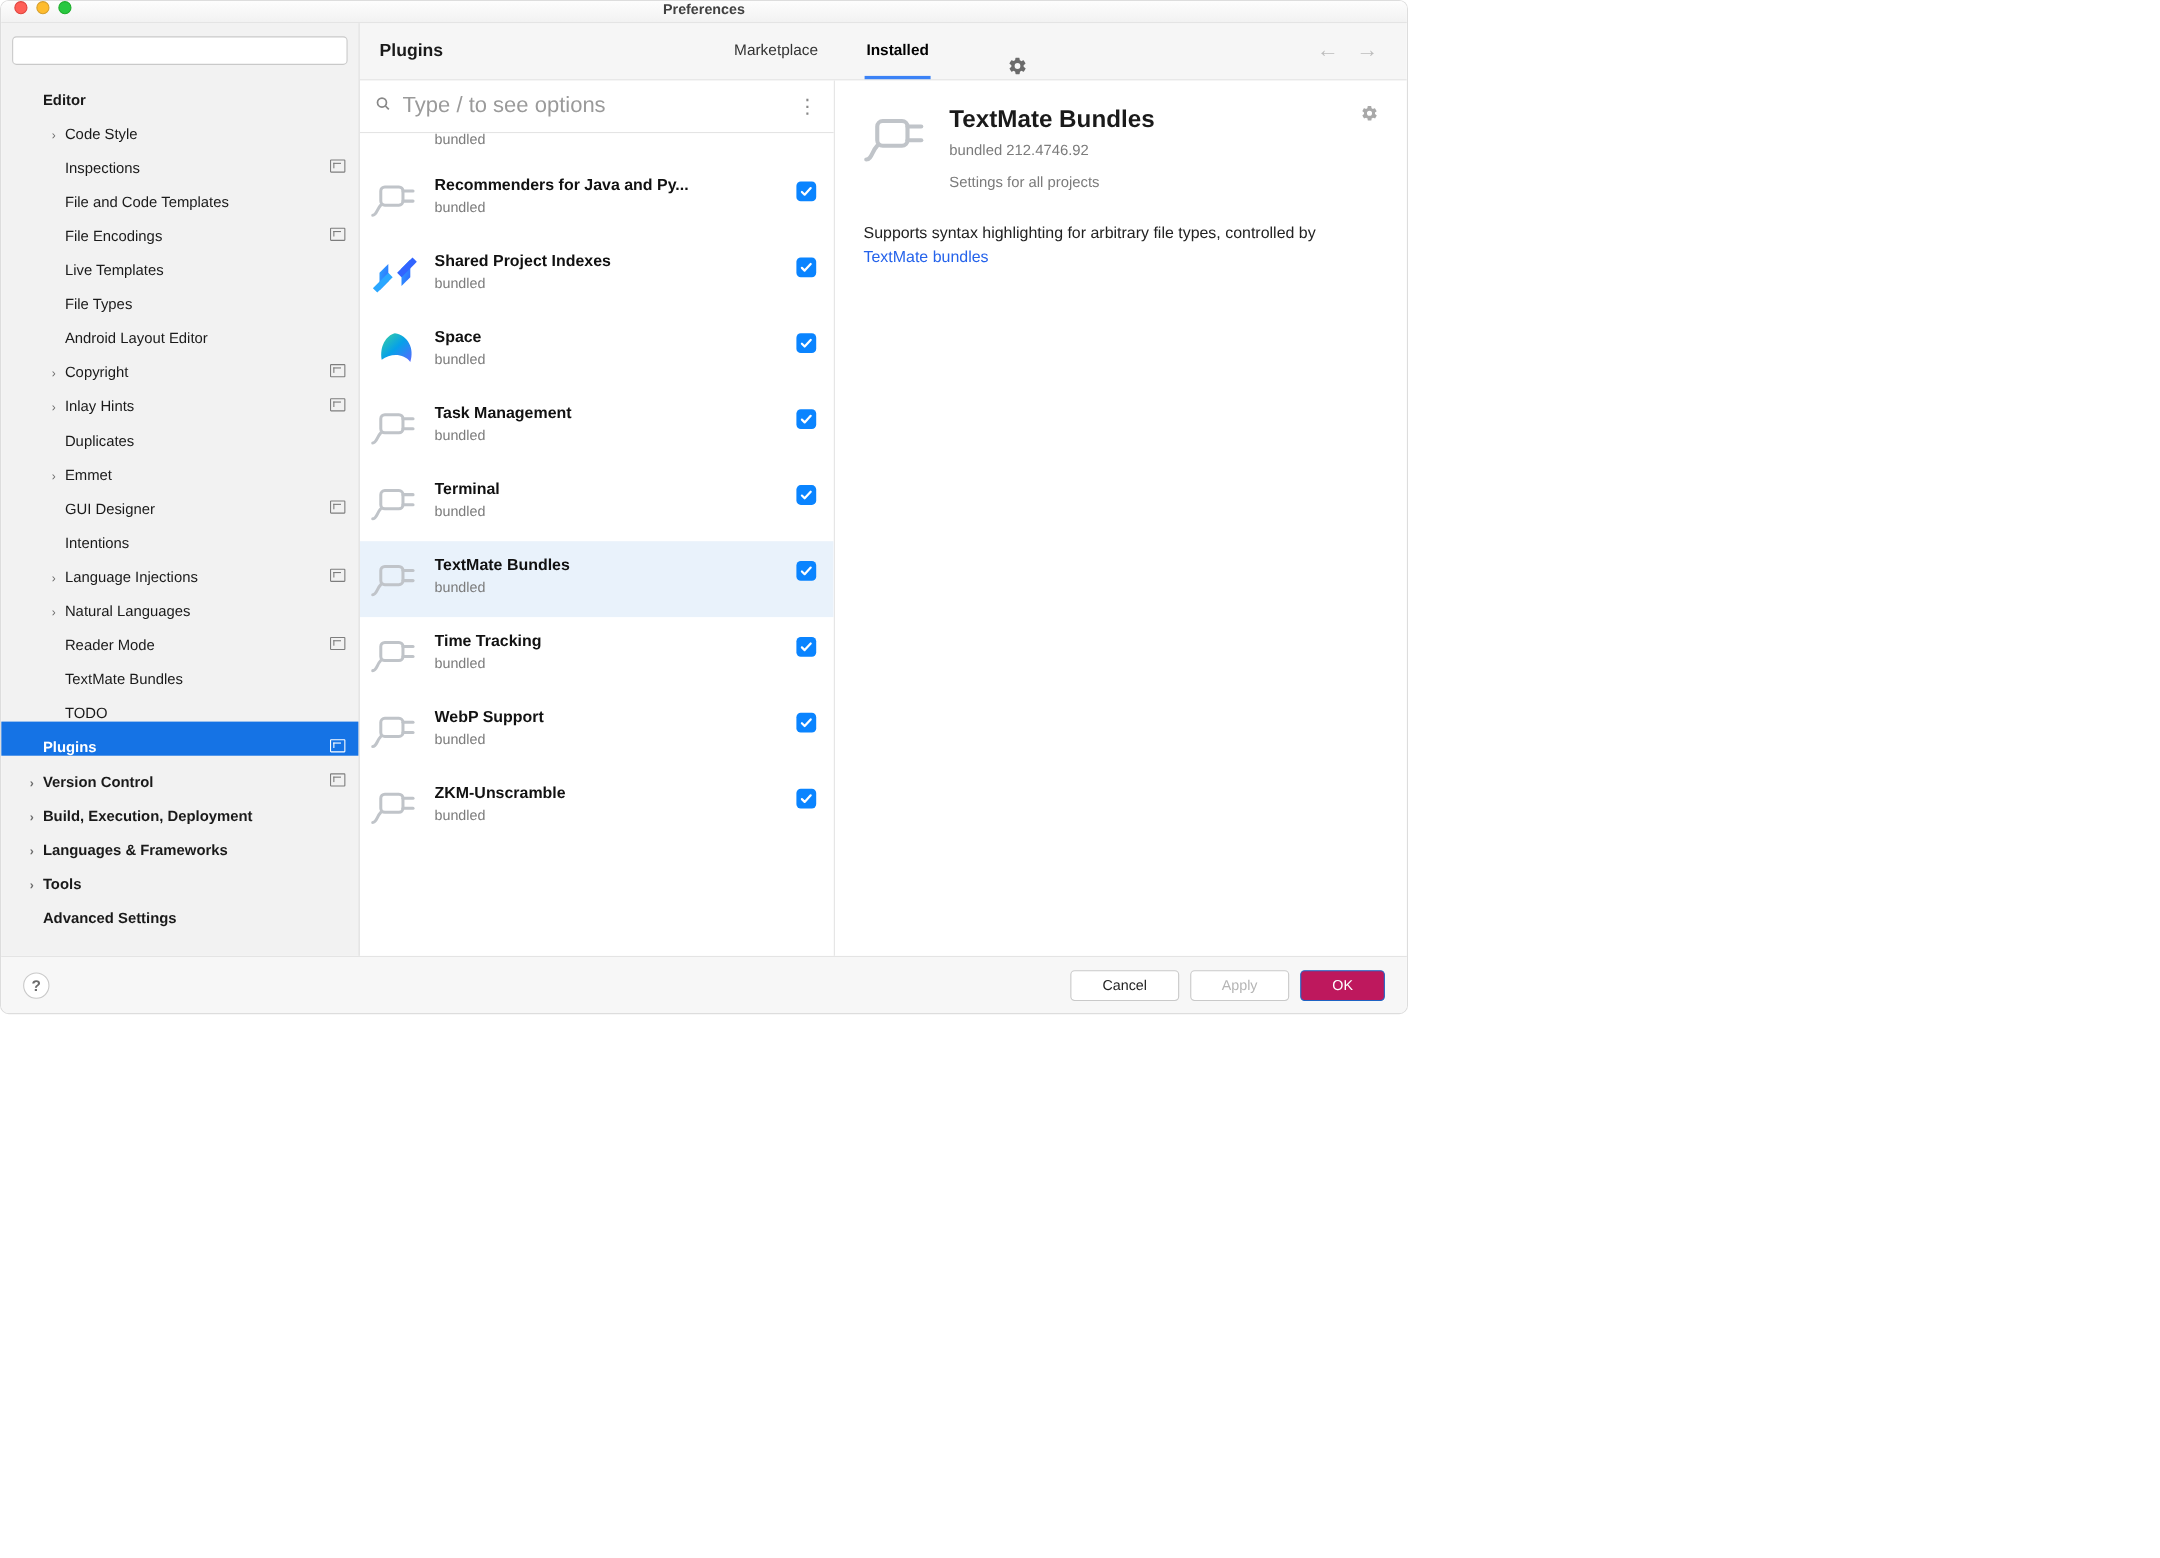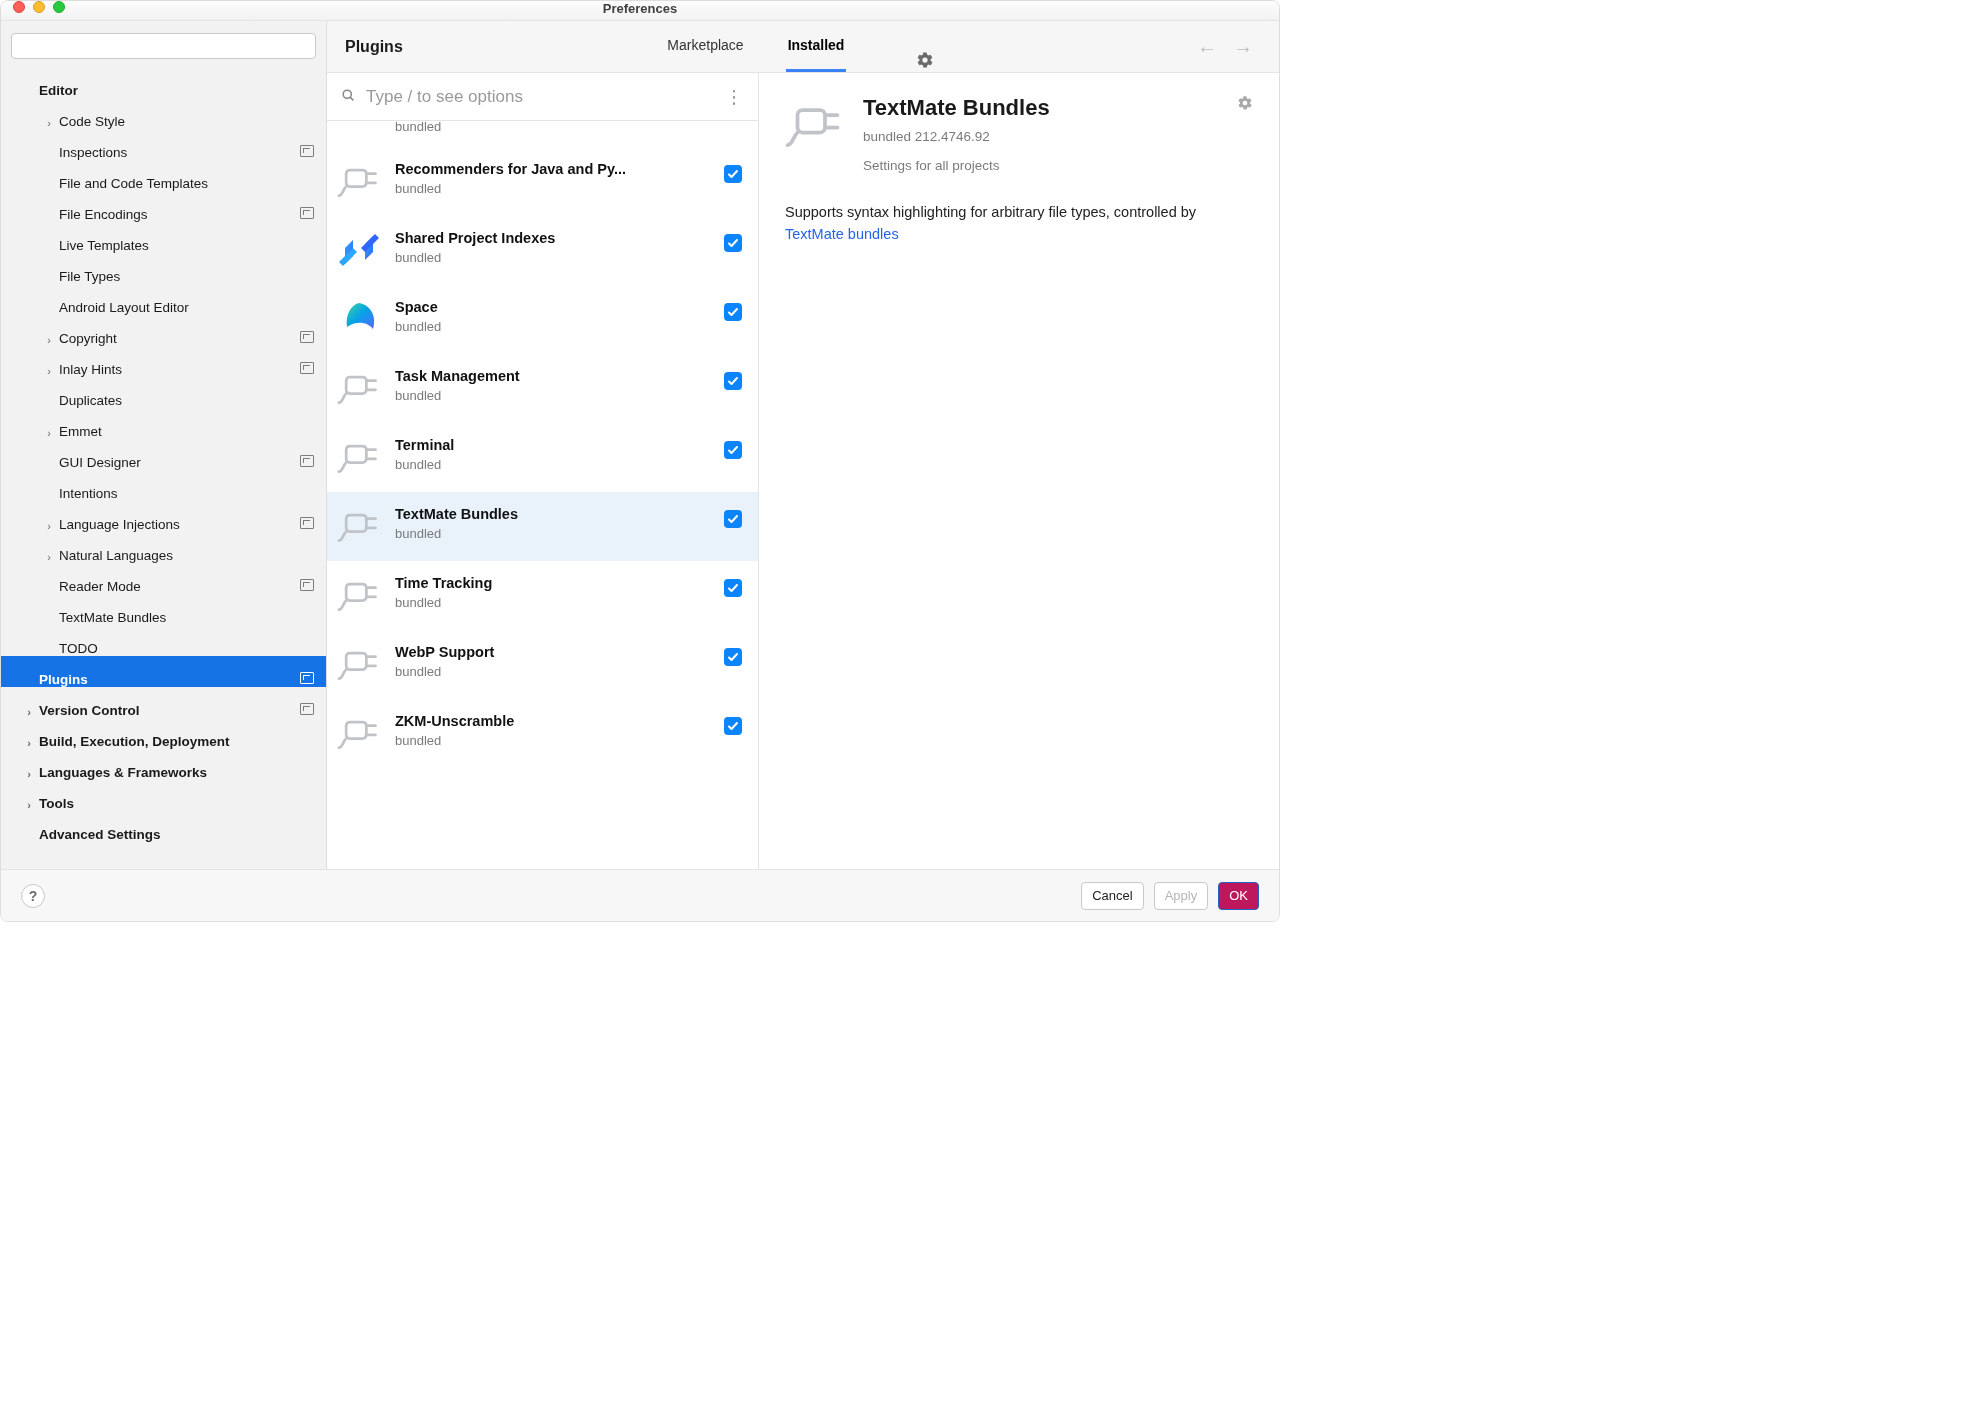--- a/index.html
+++ b/index.html
@@ -114,21 +114,21 @@
     }
     .plugin-filter {
       height:48px;
       border-bottom:1px solid #e4e4e4;
       display:flex;
       align-items:center;
       padding:0 16px 0 14px;
       gap:10px;
     }
     .plugin-filter input {
-      flex:1; border:none; outline:none; font-size:17px; color:#333;
+      flex:1; border:none; outline:none; font-size:20px; color:#333;
     }
     .plugin-filter input::placeholder{color:#9a9a9a;}
     .plugin-filter .mag{color:#888;font-size:15px;}
     .plugin-filter .more{color:#888;font-size:18px;cursor:pointer; letter-spacing:-1px;}
 
     .plugin-scroll{ flex:1; overflow-y:auto;}
     .plugin-row {
       display:flex;
       align-items:flex-start;
       padding:12px 16px 12px 10px;
@@ -176,21 +176,21 @@
       gap:10px;
       background:#f7f7f7;
       flex-shrink:0;
     }
     .help-btn{
       width:24px;height:24px;border-radius:50%;border:1px solid #c9c9c9;
       display:flex;align-items:center;justify-content:center;color:#6b6b6b;font-size:14px;font-weight:700;cursor:pointer;background:#fff;
     }
     .footer .spacer{flex:1;}
     .btn {
-      height:28px;padding:0 10px;border-radius:4px;font-size:13px;cursor:pointer;
+      height:28px;padding:0 28px;border-radius:4px;font-size:13px;cursor:pointer;
       border:1px solid #c9c9c9;background:#fff;color:#222;
     }
     .btn.primary{background:#be185d;border-color:#1e63c4;color:#fff;}
     .btn.disabled{color:#b5b5b5; cursor:default;}
 
     
     .scope-square{width:14px;height:12px;border:1.5px solid #7d7d7d;border-radius:1px;position:relative;}
     .scope-square::after{content:"";position:absolute;left:2px;top:2px;width:6px;height:4px;border:1px solid #7d7d7d;border-right:none;border-bottom:none;}
     .tree-row.selected .scope-square{border-color:#fff;}
     .tree-row.selected .scope-square::after{border-color:#fff;}

